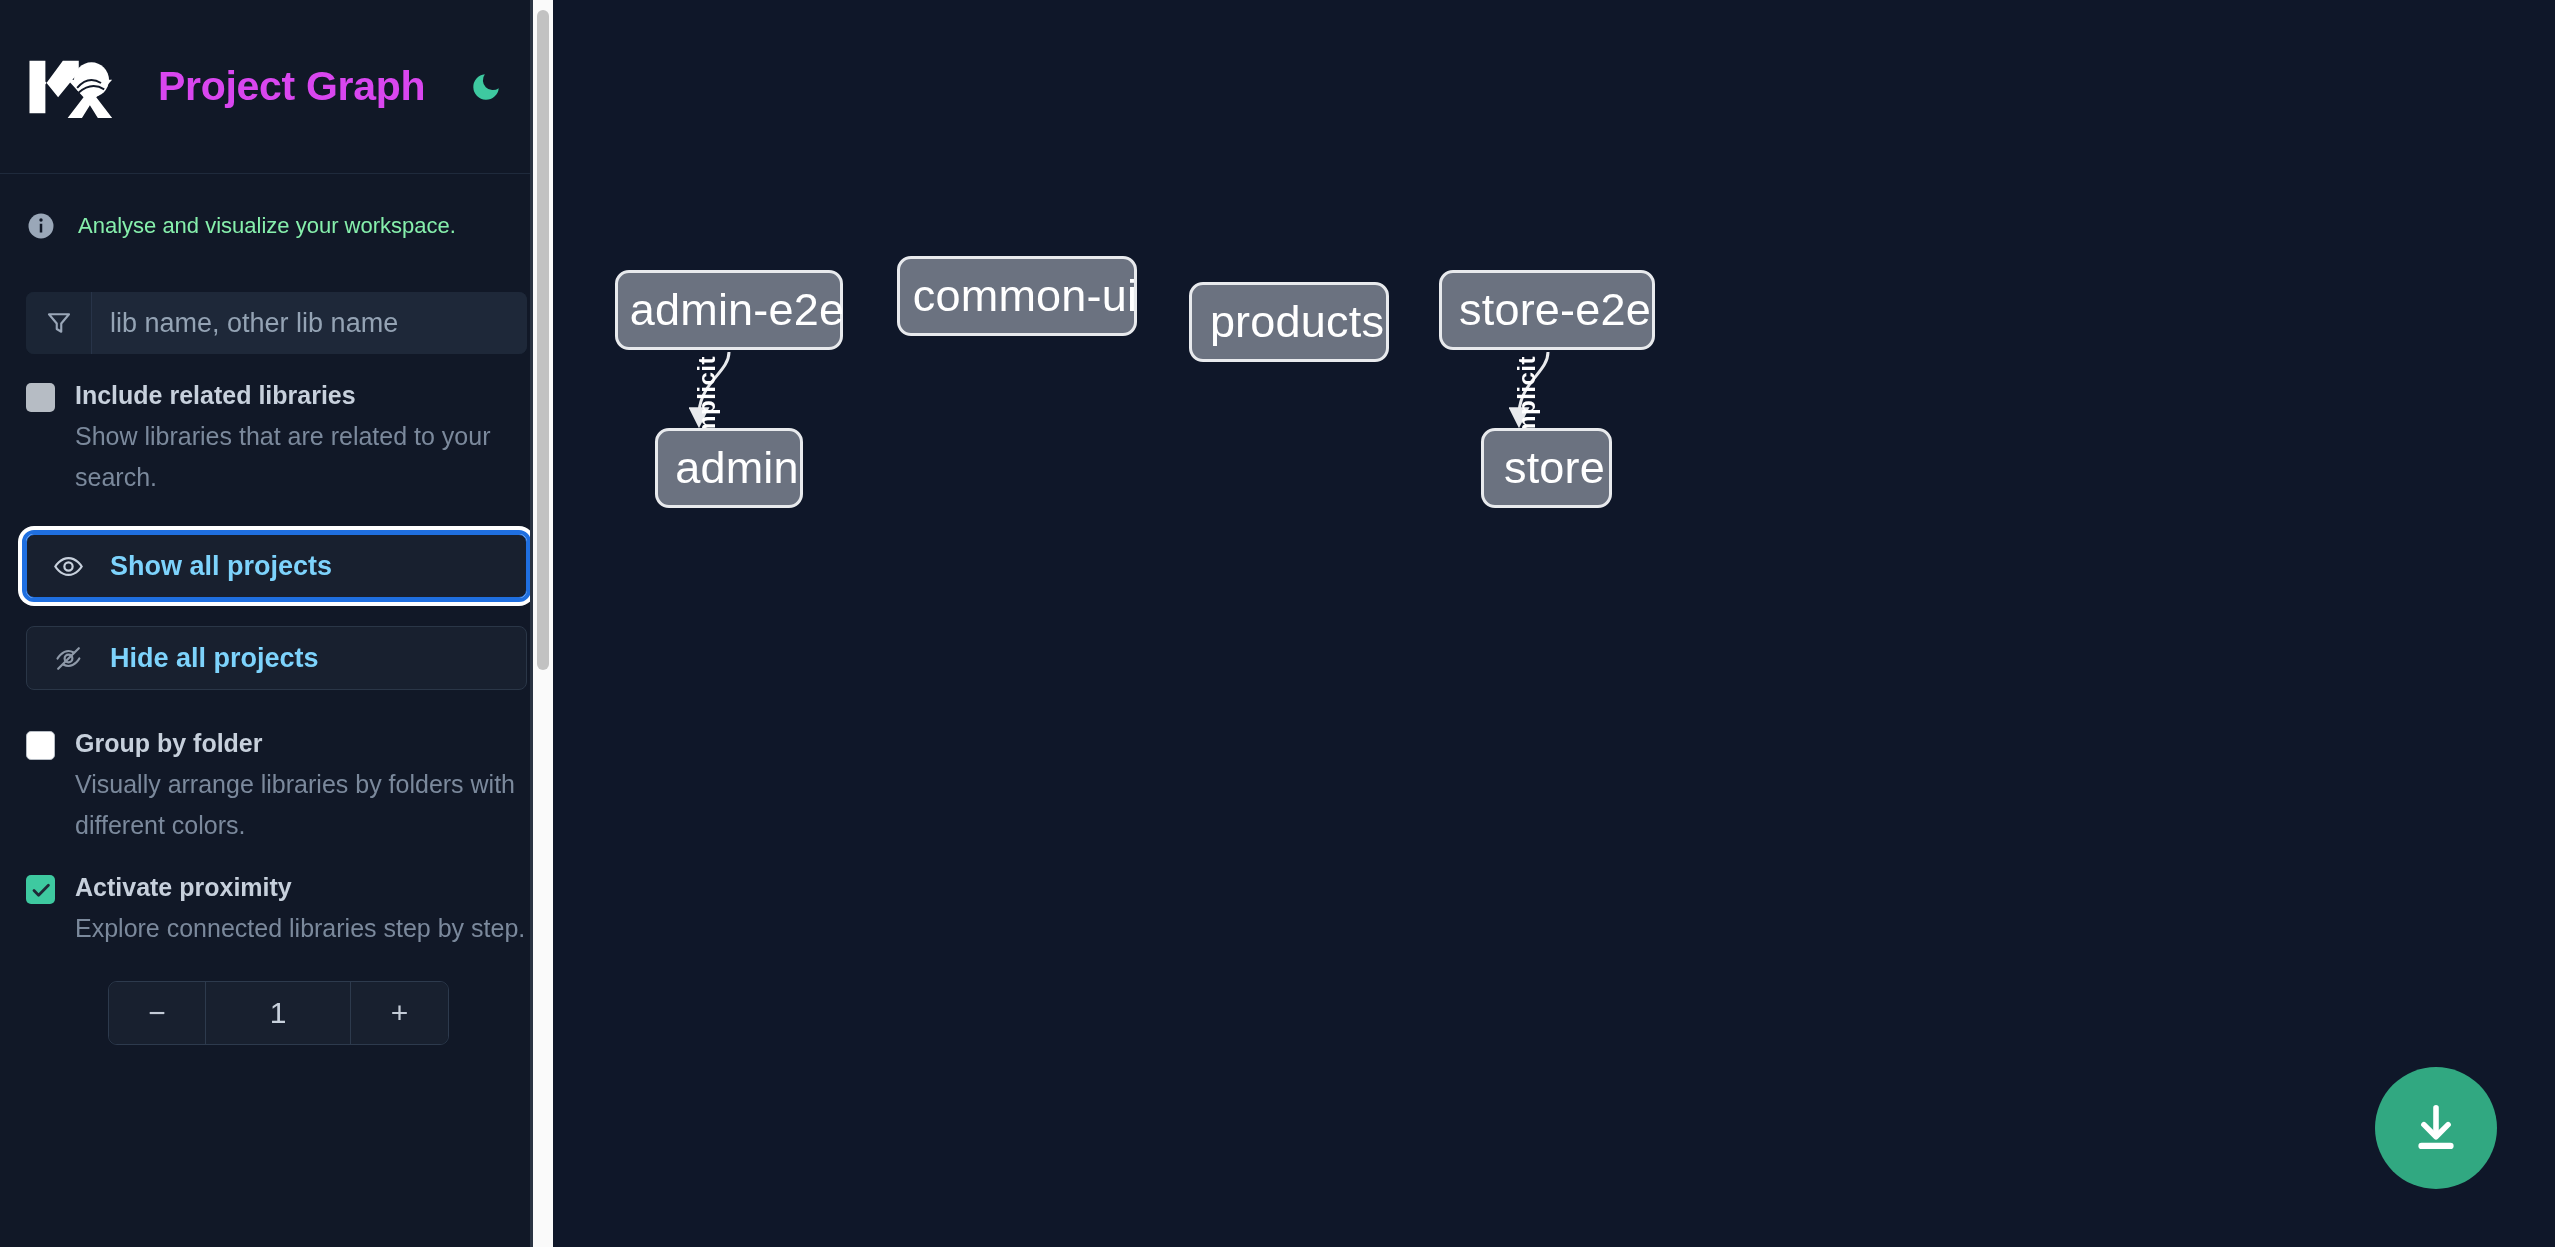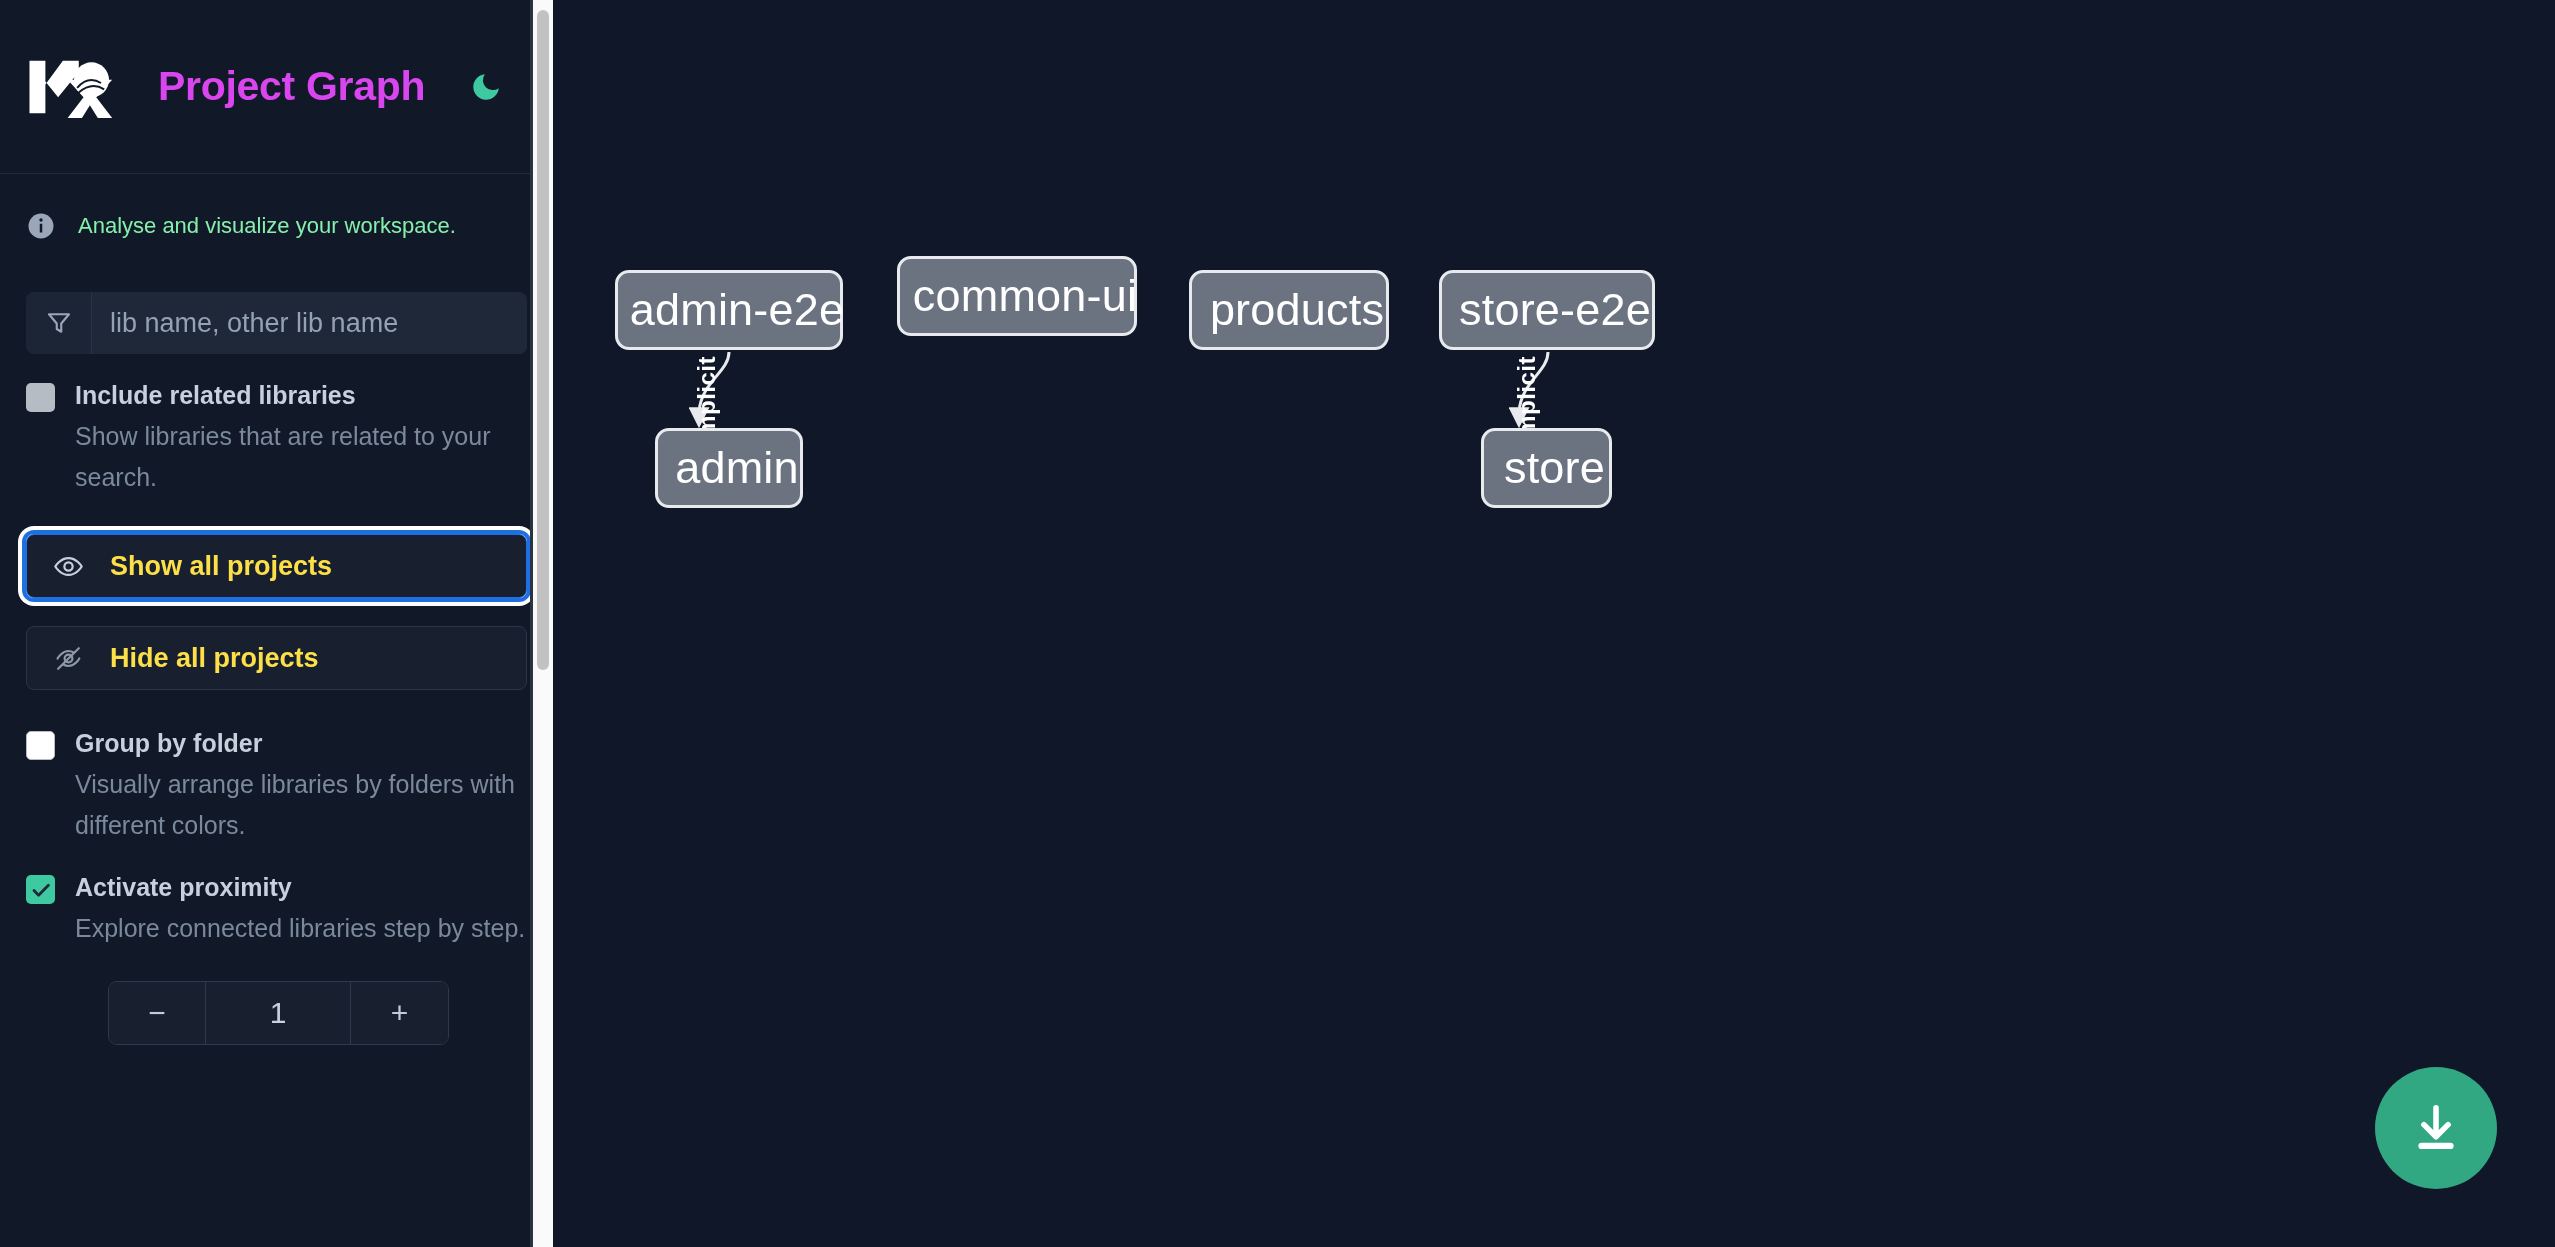--- a/index.html
+++ b/index.html
@@ -166,21 +166,21 @@
     display: flex;
     align-items: center;
     padding-left: 26px;
     gap: 26px;
     cursor: pointer;
     font-family: "Liberation Sans", sans-serif;
   }
   .action-btn span {
     font-size: 27px;
     font-weight: 700;
-    color: #fde047;
+    color: #7dd3fc;
   }
   .action-btn.focused {
     outline: 4px solid #1f6fe0;
     outline-offset: 0px;
     box-shadow: 0 0 0 8px #ffffff;
     border-color: #1f6fe0;
   }
   .btn-gap-top { margin-top: 36px; }
   .btn-gap-mid { margin-top: 28px; }
 
@@ -439,21 +439,21 @@
 
     <div class="edge-label" style="left:140px; top:356px;">implicit</div>
     <div class="edge-label" style="left:960px; top:356px;">implicit</div>
 
     <div class="node" style="left:62px;  top:270px; width:228px; height:80px;">
       <span class="node-label">admin-e2e</span>
     </div>
     <div class="node" style="left:344px; top:256px; width:240px; height:80px;">
       <span class="node-label">common-ui</span>
     </div>
-    <div class="node" style="left:636px; top:270px; width:200px; height:80px;">
+    <div class="node" style="left:636px; top:282px; width:200px; height:80px;">
       <span class="node-label">products</span>
     </div>
     <div class="node" style="left:886px; top:270px; width:216px; height:80px;">
       <span class="node-label">store-e2e</span>
     </div>
     <div class="node" style="left:102px; top:428px; width:148px; height:80px;">
       <span class="node-label">admin</span>
     </div>
     <div class="node" style="left:928px; top:428px; width:131px; height:80px;">
       <span class="node-label">store</span>

